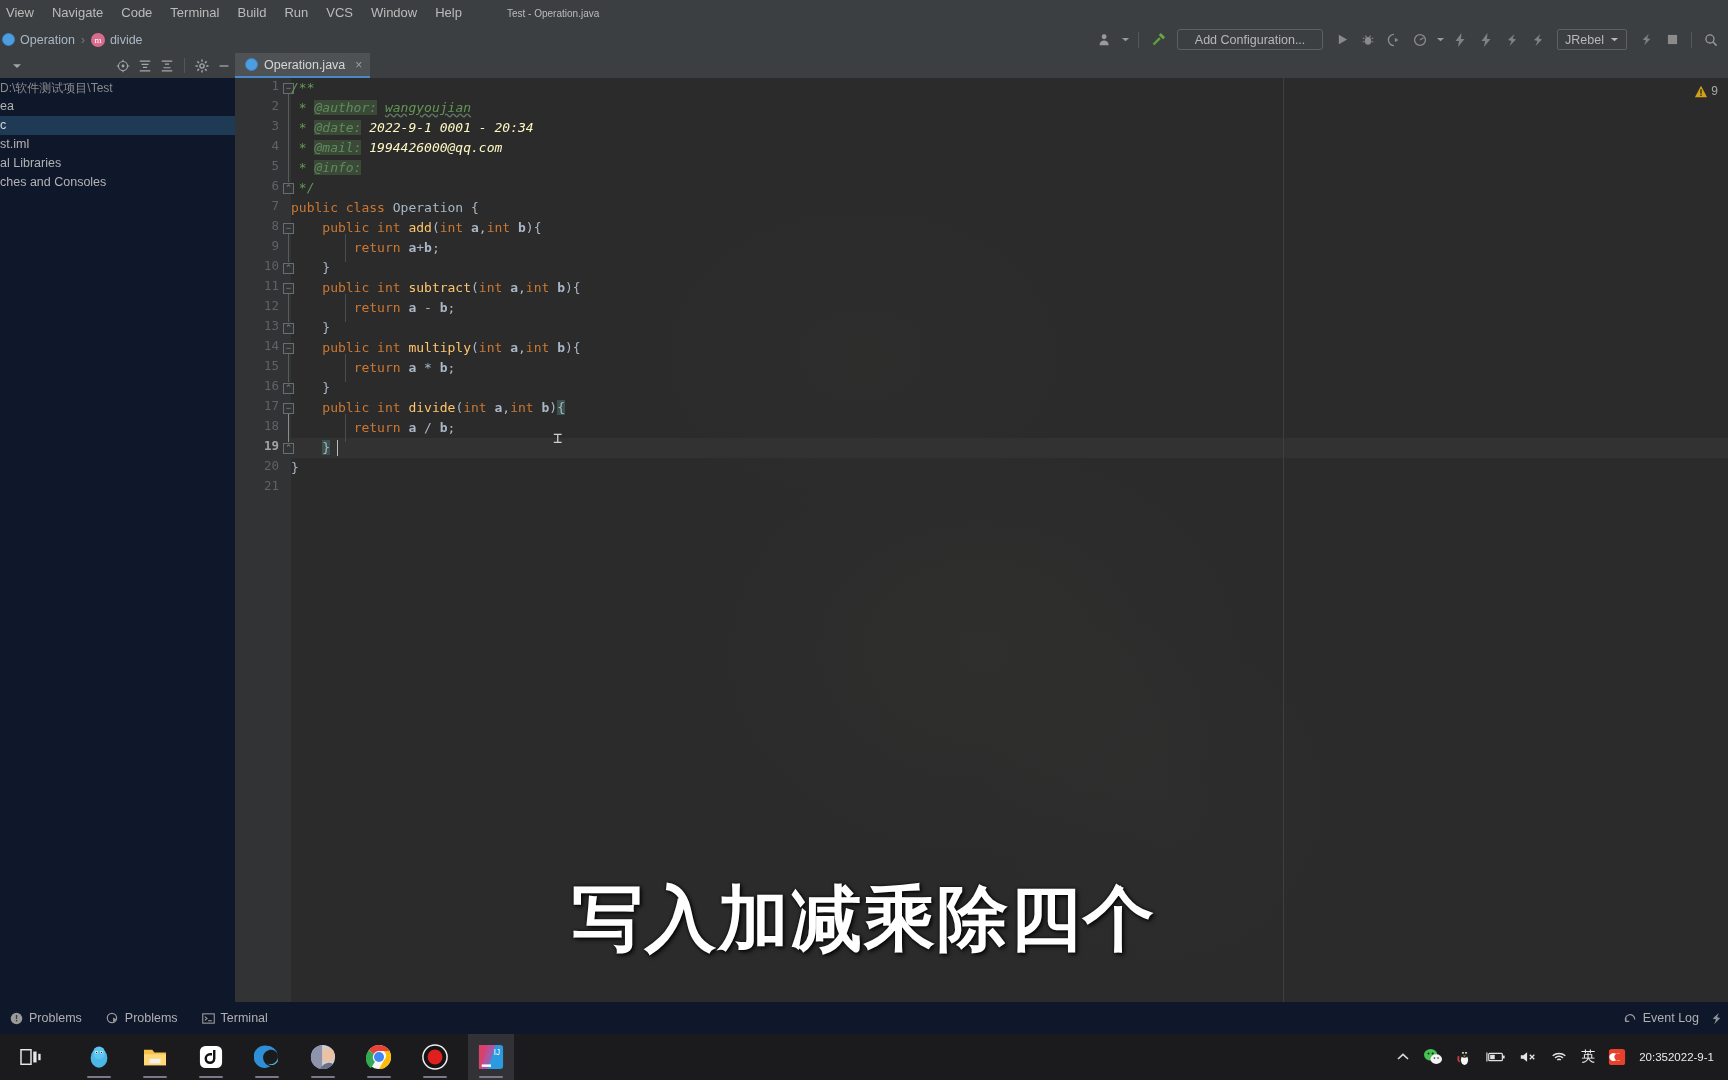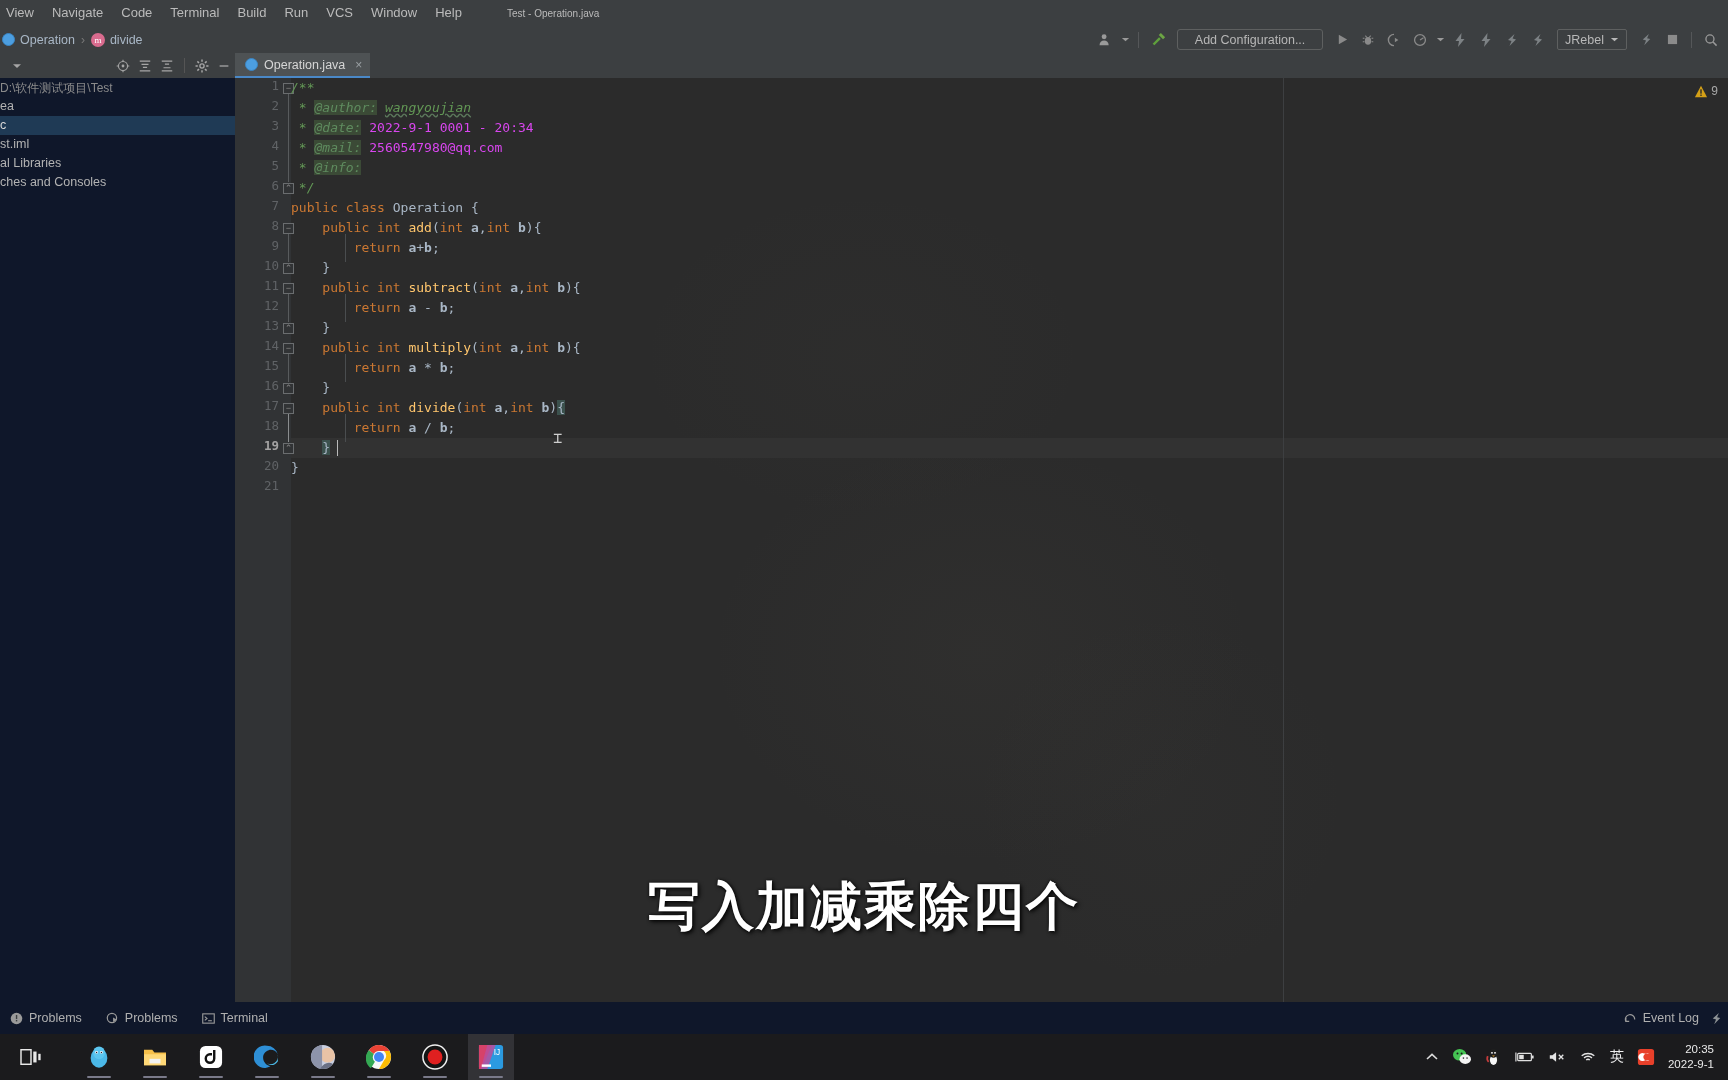--- a/index.html
+++ b/index.html
@@ -161,21 +161,21 @@
   }
 
   
   .t-key   { color: #cc7832; }
   .t-cls   { color: #a9b7c6; }
   .t-meth  { color: #ffc66d; }
   .t-param { color: #a9b7c6; font-weight: bold; }
   .t-punc  { color: #a9b7c6; }
   .t-doc   { color: #629755; font-style: italic; }
   .t-tag   { color: #5f8c5f; font-style: italic; background: #3b4a36; }
-  .t-docv  { color: #d946ef; }
+  .t-docv  { color: #fef9c3; font-style: italic; }
   .t-link  { color: #629755; font-style: italic; text-decoration: underline;
              text-decoration-style: wavy; text-decoration-color: #5c7a5c; }
   .t-brace-hl { background: #3b514d; color: #a9b7c6; }
 
   
   .botbar {
     position: absolute; left: 0; bottom: 46px; width: 1728px; height: 32px;
     background: #0f172a; display: flex; align-items: center;
   }
   .bb-item {
@@ -207,30 +207,30 @@
   .tb-app.active { background: #323236; }
   .tb-app .under {
     position: absolute; bottom: 2px; left: 11px; width: 24px; height: 2px;
     background: #7a7a8a; border-radius: 1px;
   }
   .tray {
     margin-left: auto; display: flex; align-items: center; gap: 13px;
     padding-right: 8px; color: #e8e8e8; font-size: 13px;
   }
   .clock {
-    display: flex; flex-direction: column; align-items: flex-end;
+    display: flex; flex-direction: row; align-items: flex-end;
     color: #eaeaea; font-size: 11.5px; line-height: 15px; padding-right: 6px;
   }
 
   
   .subtitle {
     position: absolute; left: 0; right: 0; top: 872px;
     text-align: center; color: #ffffff;
     font-family: "DejaVu Sans", sans-serif;
-    font-size: 52px; font-weight: bold; letter-spacing: 2px;
+    font-size: 71px; font-weight: bold; letter-spacing: 2px;
     text-shadow: 0 0 3px rgba(0,0,0,0.85), 2px 2px 4px rgba(0,0,0,0.8);
     pointer-events: none; white-space: nowrap;
   }
 
   svg { display: block; }
 </style>
 </head>
 <body>
 
 <div id="app">
@@ -473,21 +473,21 @@
           <rect x="7.2" y="5" width="1.6" height="5" fill="#2b2b2b"></rect>
           <rect x="7.2" y="11" width="1.6" height="1.6" fill="#2b2b2b"></rect>
         </svg>
       <span>9</span>
     </div>
 
     <div class="code">
       <div class="cl" style="top:0px"><span class="t-doc">/**</span></div>
       <div class="cl" style="top:20px"><span class="t-doc"> * </span><span class="t-tag">@author:</span><span class="t-docv"> </span><span class="t-link">wangyoujian</span></div>
       <div class="cl" style="top:40px"><span class="t-doc"> * </span><span class="t-tag">@date:</span><span class="t-docv"> 2022-9-1 0001 - 20:34</span></div>
-      <div class="cl" style="top:60px"><span class="t-doc"> * </span><span class="t-tag">@mail:</span><span class="t-docv"> 2560547980@qq.com</span></div>
+      <div class="cl" style="top:60px"><span class="t-doc"> * </span><span class="t-tag">@mail:</span><span class="t-docv"> 1994426000@qq.com</span></div>
       <div class="cl" style="top:80px"><span class="t-doc"> * </span><span class="t-tag">@info:</span></div>
       <div class="cl" style="top:100px"><span class="t-doc"> */</span></div>
       <div class="cl" style="top:120px"><span class="t-key">public class </span><span class="t-cls">Operation </span><span class="t-punc">{</span></div>
       <div class="cl" style="top:140px"><span class="t-punc">    </span><span class="t-key">public int </span><span class="t-meth">add</span><span class="t-punc">(</span><span class="t-key">int </span><span class="t-param">a</span><span class="t-punc">,</span><span class="t-key">int </span><span class="t-param">b</span><span class="t-punc">){</span></div>
       <div class="cl" style="top:160px"><span class="t-punc">        </span><span class="t-key">return </span><span class="t-param">a</span><span class="t-punc">+</span><span class="t-param">b</span><span class="t-punc">;</span></div>
       <div class="cl" style="top:180px"><span class="t-punc">    }</span></div>
       <div class="cl" style="top:200px"><span class="t-punc">    </span><span class="t-key">public int </span><span class="t-meth">subtract</span><span class="t-punc">(</span><span class="t-key">int </span><span class="t-param">a</span><span class="t-punc">,</span><span class="t-key">int </span><span class="t-param">b</span><span class="t-punc">){</span></div>
       <div class="cl" style="top:220px"><span class="t-punc">        </span><span class="t-key">return </span><span class="t-param">a</span><span class="t-punc"> - </span><span class="t-param">b</span><span class="t-punc">;</span></div>
       <div class="cl" style="top:240px"><span class="t-punc">    }</span></div>
       <div class="cl" style="top:260px"><span class="t-punc">    </span><span class="t-key">public int </span><span class="t-meth">multiply</span><span class="t-punc">(</span><span class="t-key">int </span><span class="t-param">a</span><span class="t-punc">,</span><span class="t-key">int </span><span class="t-param">b</span><span class="t-punc">){</span></div>

